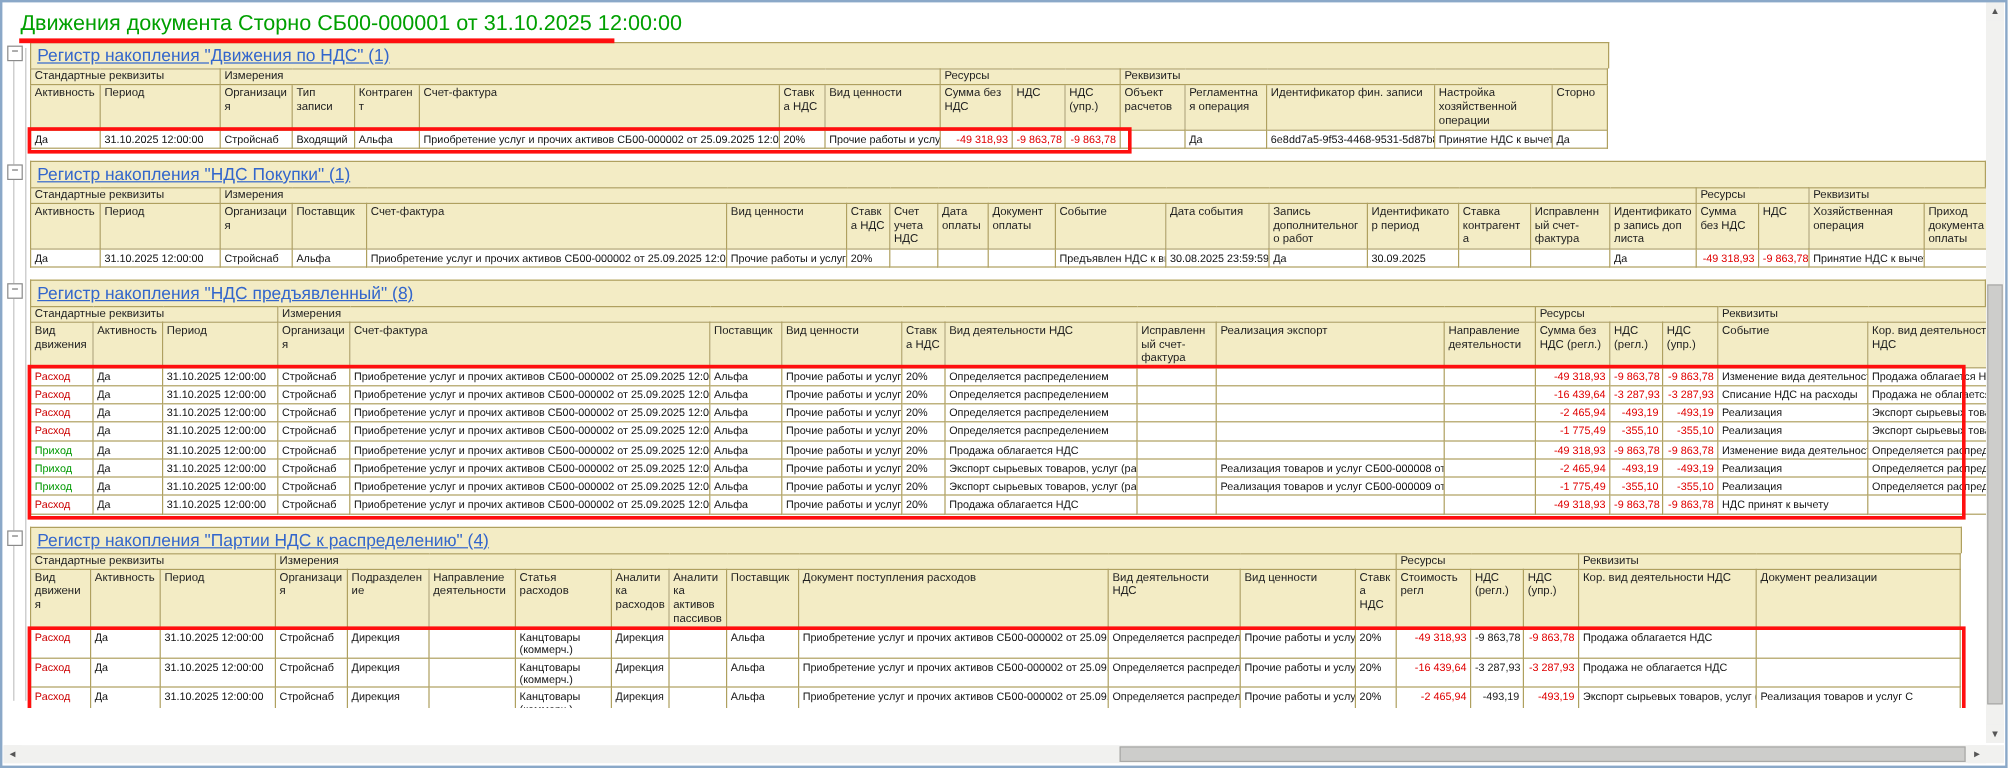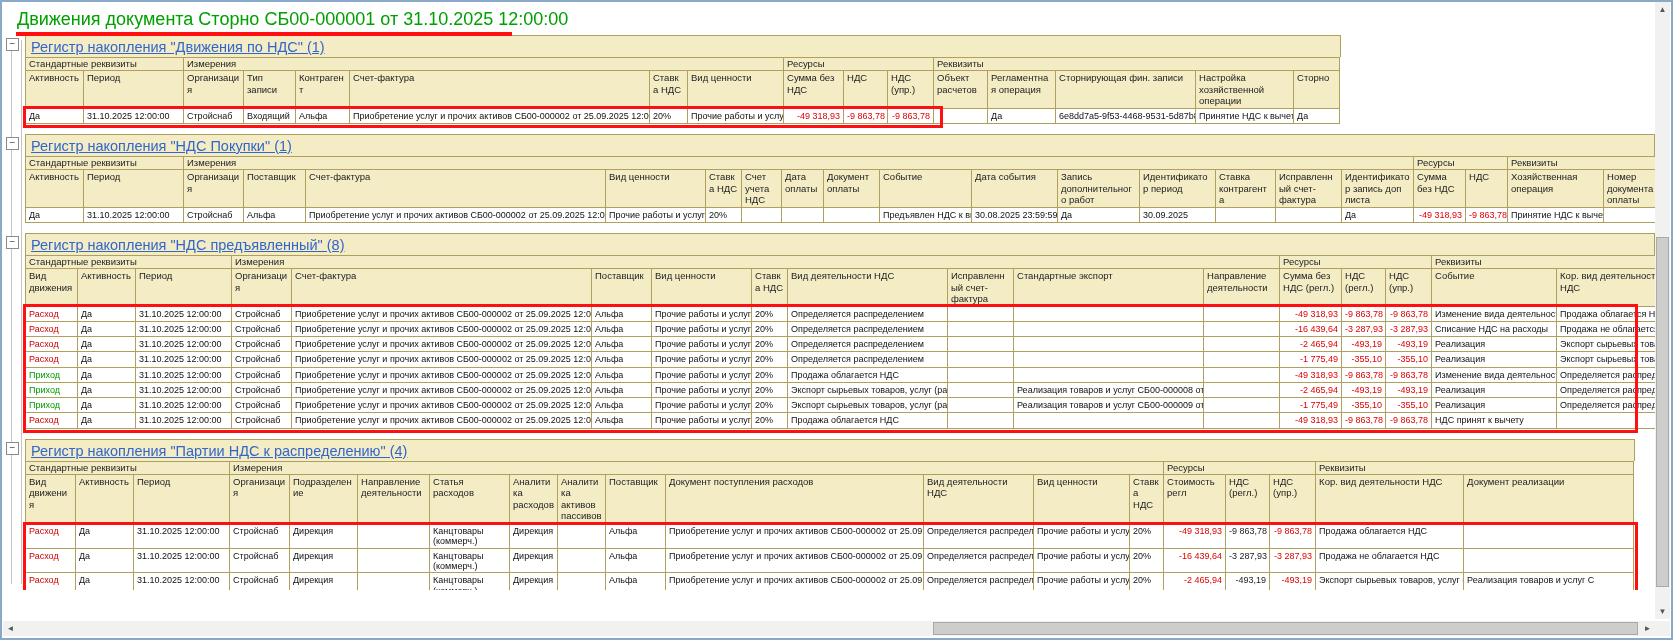--- a/index.html
+++ b/index.html
@@ -91,21 +91,21 @@
               <th>Тип записи</th>
               <th>Контрагент</th>
               <th>Счет-фактура</th>
               <th>Ставка НДС</th>
               <th>Вид ценности</th>
               <th>Сумма без НДС</th>
               <th>НДС</th>
               <th>НДС (упр.)</th>
               <th>Объект расчетов</th>
               <th>Регламентная операция</th>
-              <th>Сторнирующая фин. записи</th>
+              <th>Идентификатор фин. записи</th>
               <th>Настройка хозяйственной операции</th>
               <th>Сторно</th>
             </tr>
           </thead>
           <tbody>
             <tr>
               <td>Да</td>
               <td>31.10.2025 12:00:00</td>
               <td>Стройснаб</td>
               <td>Входящий</td>
@@ -174,21 +174,21 @@
               <th>Событие</th>
               <th>Дата события</th>
               <th>Запись дополнительного работ</th>
               <th>Идентификатор период</th>
               <th>Ставка контрагента</th>
               <th>Исправленный счет-фактура</th>
               <th>Идентификатор запись доп листа</th>
               <th>Сумма без НДС</th>
               <th>НДС</th>
               <th>Хозяйственная операция</th>
-              <th>Номер документа оплаты</th>
+              <th>Приход документа оплаты</th>
             </tr>
           </thead>
           <tbody>
             <tr>
               <td>Да</td>
               <td>31.10.2025 12:00:00</td>
               <td>Стройснаб</td>
               <td>Альфа</td>
               <td>Приобретение услуг и прочих активов СБ00-000002 от 25.09.2025 12:00:02</td>
               <td>Прочие работы и услуги</td>
@@ -245,21 +245,21 @@
               <th>Вид движения</th>
               <th>Активность</th>
               <th>Период</th>
               <th>Организация</th>
               <th>Счет-фактура</th>
               <th>Поставщик</th>
               <th>Вид ценности</th>
               <th>Ставка НДС</th>
               <th>Вид деятельности НДС</th>
               <th>Исправленный счет-фактура</th>
-              <th>Стандартные экспорт</th>
+              <th>Реализация экспорт</th>
               <th>Направление деятельности</th>
               <th>Сумма без НДС (регл.)</th>
               <th>НДС (регл.)</th>
               <th>НДС (упр.)</th>
               <th>Событие</th>
               <th>Кор. вид деятельности НДС</th>
             </tr>
           </thead>
           <tbody>
             <tr>

